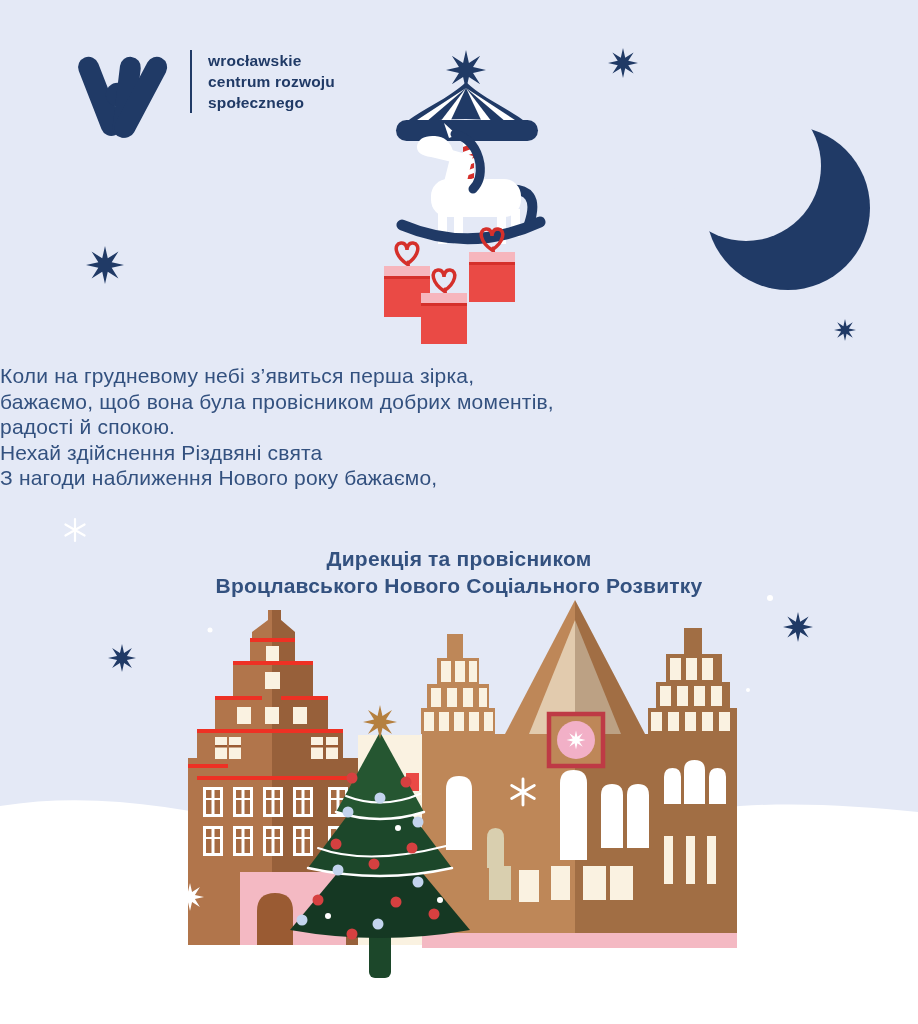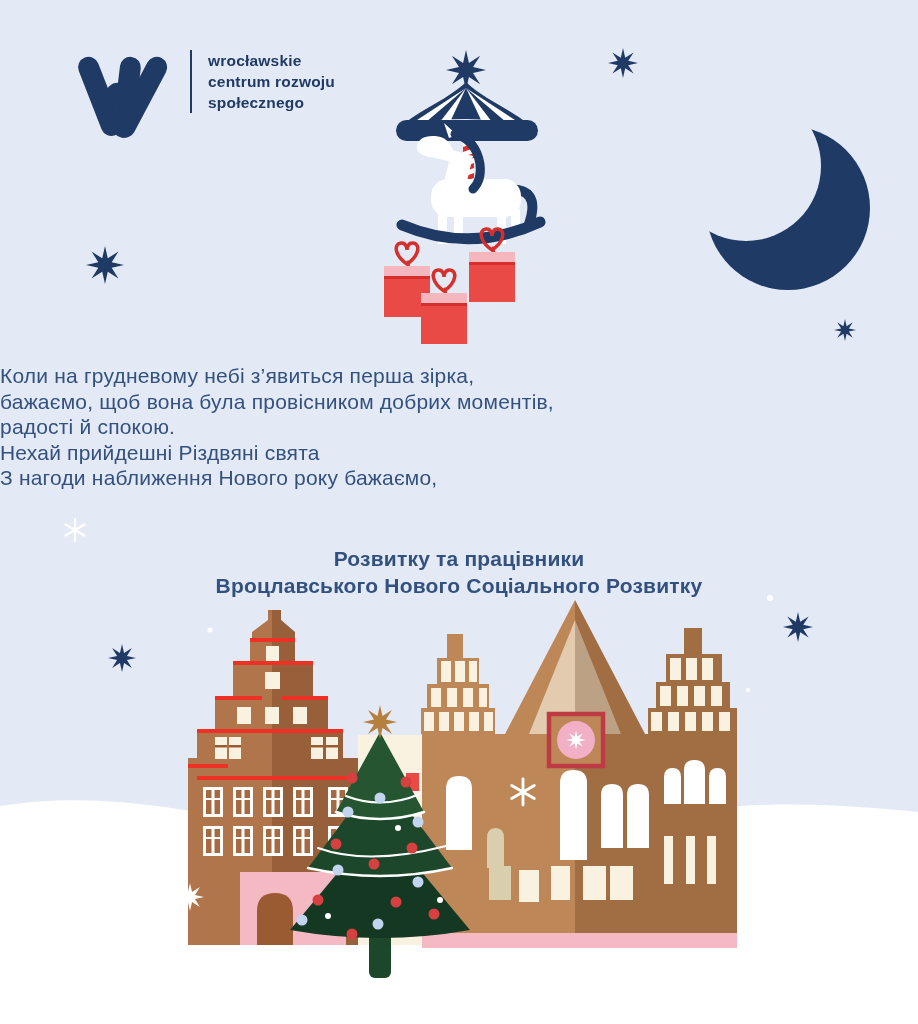--- a/index.html
+++ b/index.html
@@ -376,22 +376,22 @@
       <div>wrocławskie</div>
       <div>centrum rozwoju</div>
       <div>społecznego</div>
     </div>
   </div>
 
   <div class="message">
     <div>Коли на грудневому небі з’явиться перша зірка,</div>
     <div>бажаємо, щоб вона була провісником добрих моментів,</div>
     <div>радості й спокою.</div>
-    <div>Нехай прийдешні Різдвяні свята</div>
+    <div>Нехай здійснення Різдвяні свята</div>
     <div>З нагоди наближення Нового року бажаємо,</div>
   </div>
 
   <div class="signature">
-    <div>Розвитку та працівники</div>
+    <div>Дирекція та провісником</div>
     <div>Вроцлавського Нового Соціального Розвитку</div>
   </div>
 
 </div>
 
 </body></html>

